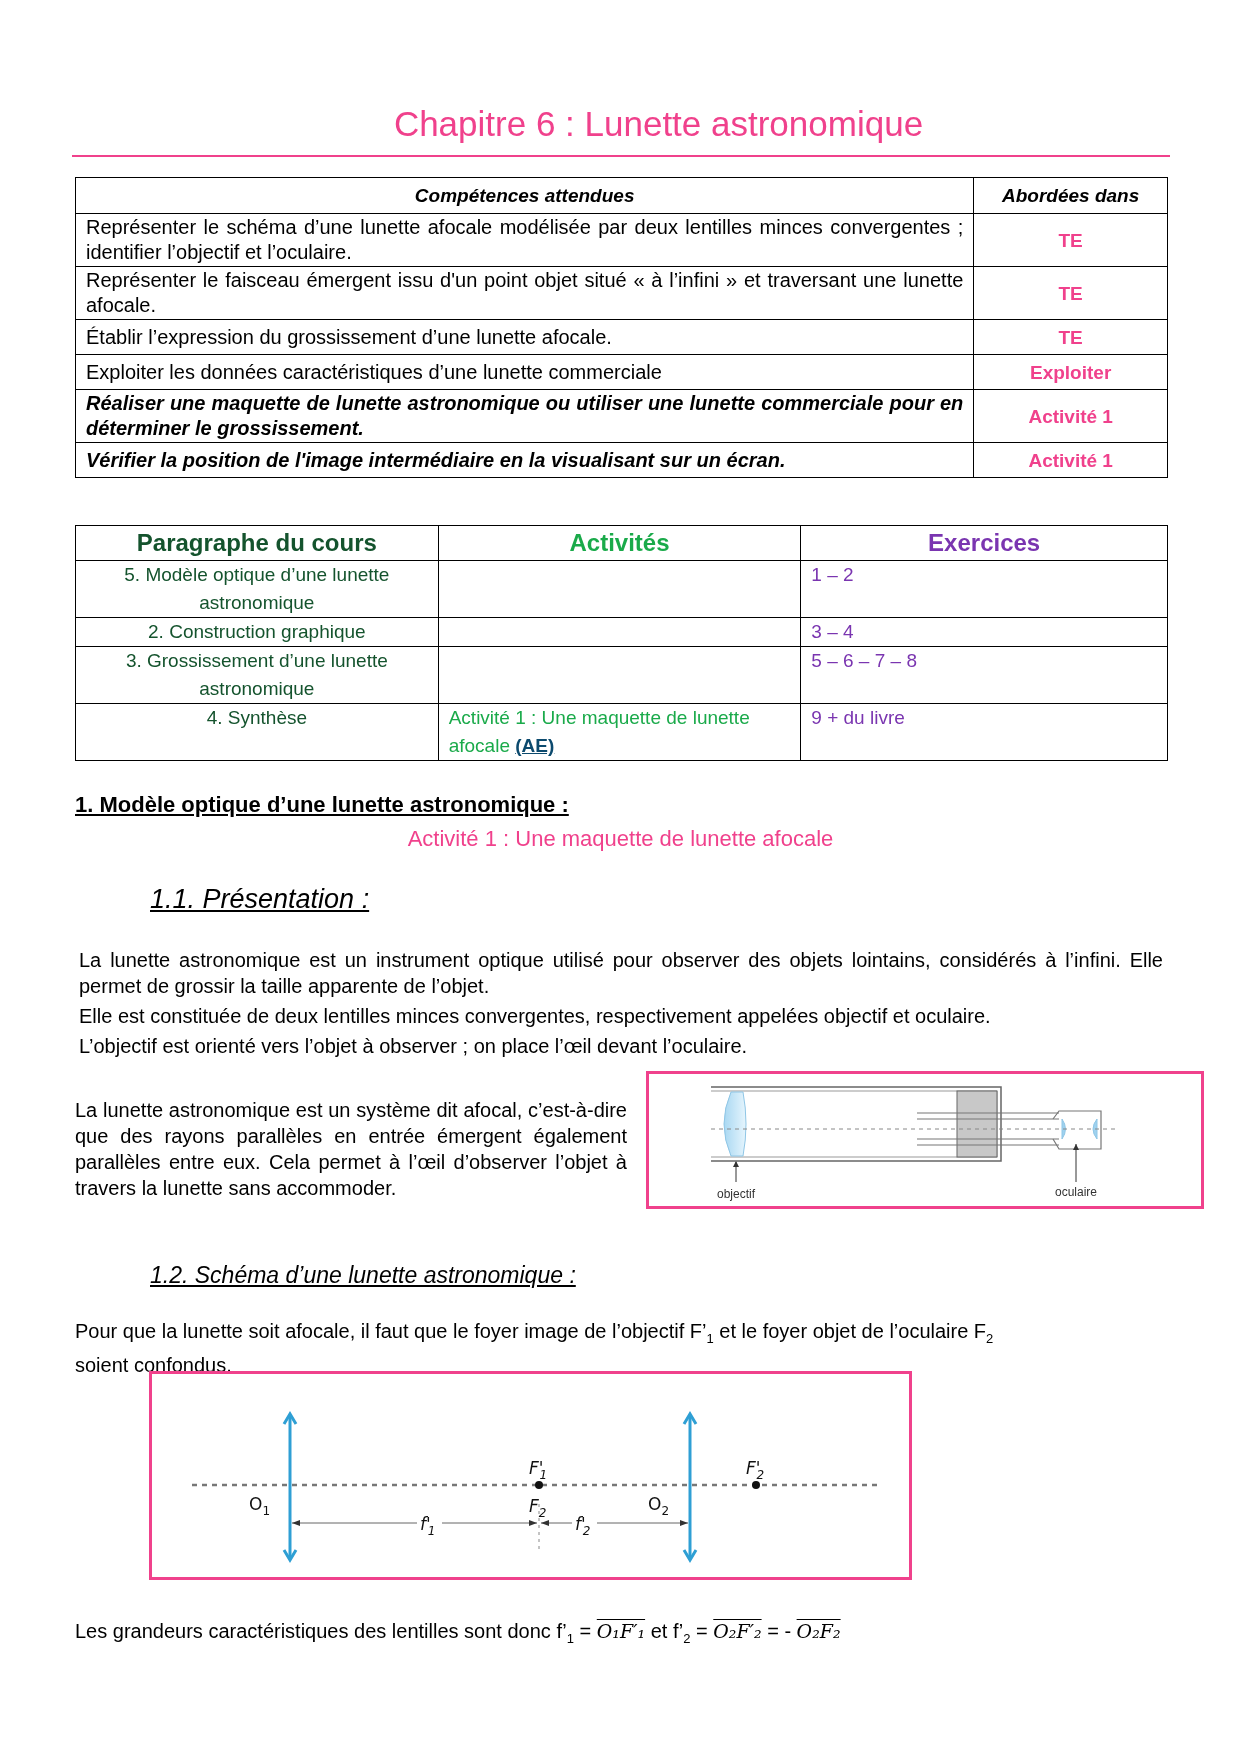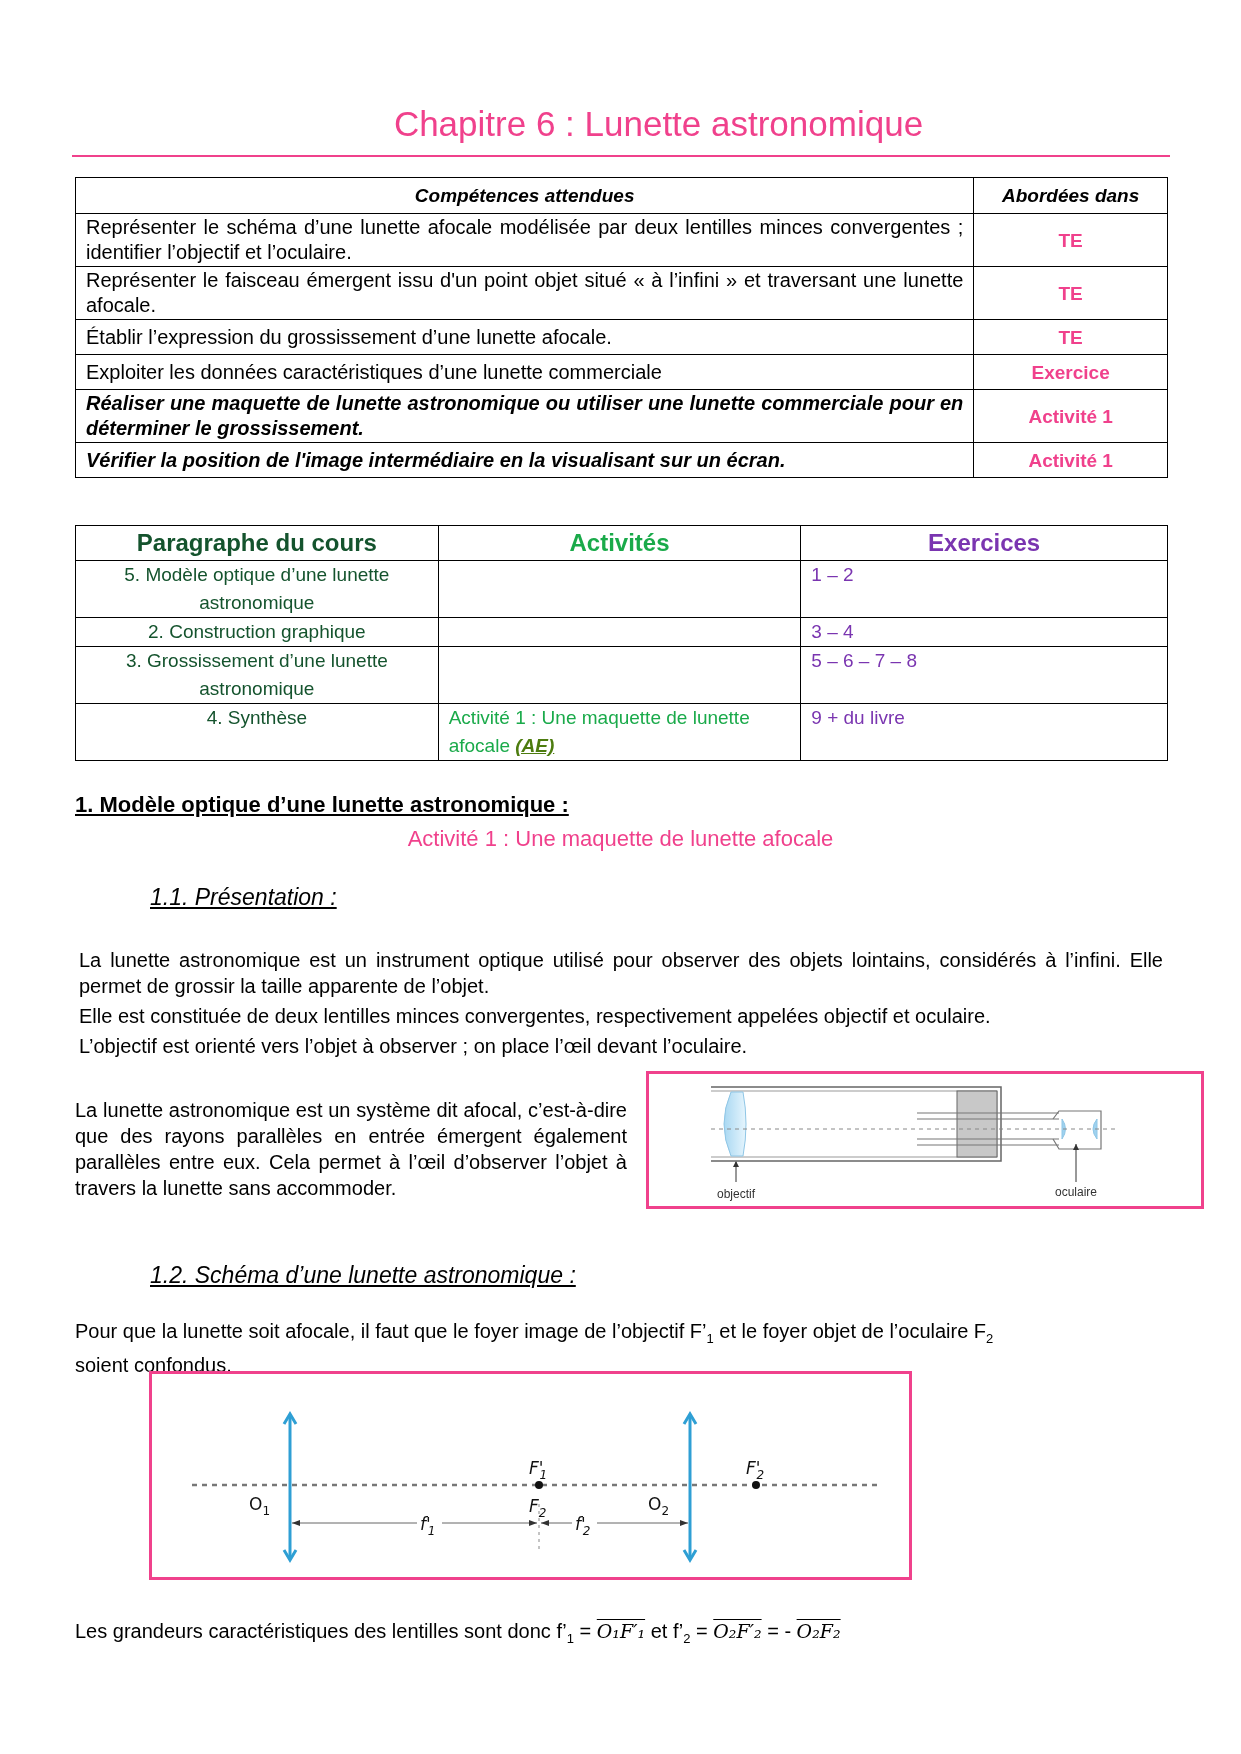--- a/index.html
+++ b/index.html
@@ -22,21 +22,21 @@
 
   #prog-table { left: 75px; top: 525px; width: 1093px; font-size: 19px; }
   #prog-table td, #prog-table th { border: 1.3px solid #000; padding: 0 10px; line-height: 28px; vertical-align: top; }
   #prog-table th { font-size: 24px; font-weight: bold; text-align: center; height: 34px; vertical-align: middle; }
   #prog-table col.a { width: 363px; } #prog-table col.b { width: 363px; } #prog-table col.c { width: 367px; }
   .blue { color: #14532d; } .green { color: #1aaa4a; } .purple { color: #7a35b0; }
   td.blue { text-align: center; }
 
   #h1 { left: 75px; top: 792px; font-size: 22px; font-weight: bold; text-decoration: underline; }
   #act1 { left: 0; width: 1241px; top: 826px; text-align: center; font-size: 22px; color: #f0418c; }
-  #h11 { left: 150px; top: 884px; font-size: 23px; font-style: italic; text-decoration: underline; }
+  #h11 { left: 150px; top: 884px; font-size: 27px; font-style: italic; text-decoration: underline; }
 
   #para1 { left: 75px; top: 943px; width: 1092px; font-size: 20px; line-height: 26px; text-align: justify; }
   #para1 p { margin: 4px; }
 
   #para2 { left: 75px; top: 1097px; width: 552px; font-size: 20px; line-height: 26px; text-align: justify; }
   #fig1 { left: 646px; top: 1071px; width: 552px; height: 132px; border: 3px solid #f0418c; }
 
   #h12 { left: 150px; top: 1262px; font-size: 23px; font-style: italic; text-decoration: underline; text-align: center; }
   #para3 { left: 75px; top: 1318px; width: 1095px; font-size: 20px; line-height: 26px; }
   #fig2 { left: 149px; top: 1371px; width: 757px; height: 203px; border: 3px solid #f0418c; }
@@ -64,21 +64,21 @@
   <tr class="r1">
     <td class="c1">Représenter le faisceau émergent issu d'un point objet situé « à l’infini » et traversant une lunette afocale.</td>
     <td class="c2">TE</td>
   </tr>
   <tr class="r3">
     <td class="c1">Établir l’expression du grossissement d’une lunette afocale.</td>
     <td class="c2">TE</td>
   </tr>
   <tr class="r4">
     <td class="c1">Exploiter les données caractéristiques d’une lunette commerciale</td>
-    <td class="c2">Exercice</td>
+    <td class="c2">Exploiter</td>
   </tr>
   <tr class="r1">
     <td class="c1 bi">Réaliser une maquette de lunette astronomique ou utiliser une lunette commerciale pour en déterminer le grossissement.</td>
     <td class="c2">Activité 1</td>
   </tr>
   <tr class="r6">
     <td class="c1 bi">Vérifier la position de l'image intermédiaire en la visualisant sur un écran.</td>
     <td class="c2">Activité 1</td>
   </tr>
 </tbody>
@@ -106,21 +106,21 @@
     <td class="green"></td>
     <td class="purple">3 – 4</td>
   </tr>
   <tr>
     <td class="blue">3. Grossissement d’une lunette astronomique</td>
     <td class="green"></td>
     <td class="purple">5 – 6 – 7 – 8</td>
   </tr>
   <tr>
     <td class="blue">4. Synthèse</td>
-    <td class="green"><span>Activité 1 : Une maquette de lunette afocale </span><a style="color:#4d7c0f;font-weight:bold;font-style:italic;text-decoration:underline;">(AE)</a></td>
+    <td class="green"><span>Activité 1 : Une maquette de lunette afocale </span><a style="color:#0c4a6e;font-weight:bold;text-decoration:underline;">(AE)</a></td>
     <td class="purple">9 + du livre</td>
   </tr>
 </tbody>
   </table>
 
 <div id="h1" class="abs">1. Modèle optique d’une lunette astronomique :</div>
 <div id="act1" class="abs">Activité 1 : Une maquette de lunette afocale</div>
 <div id="h11" class="abs">1.1. Présentation :</div>
 
 <div id="para1" class="abs">

